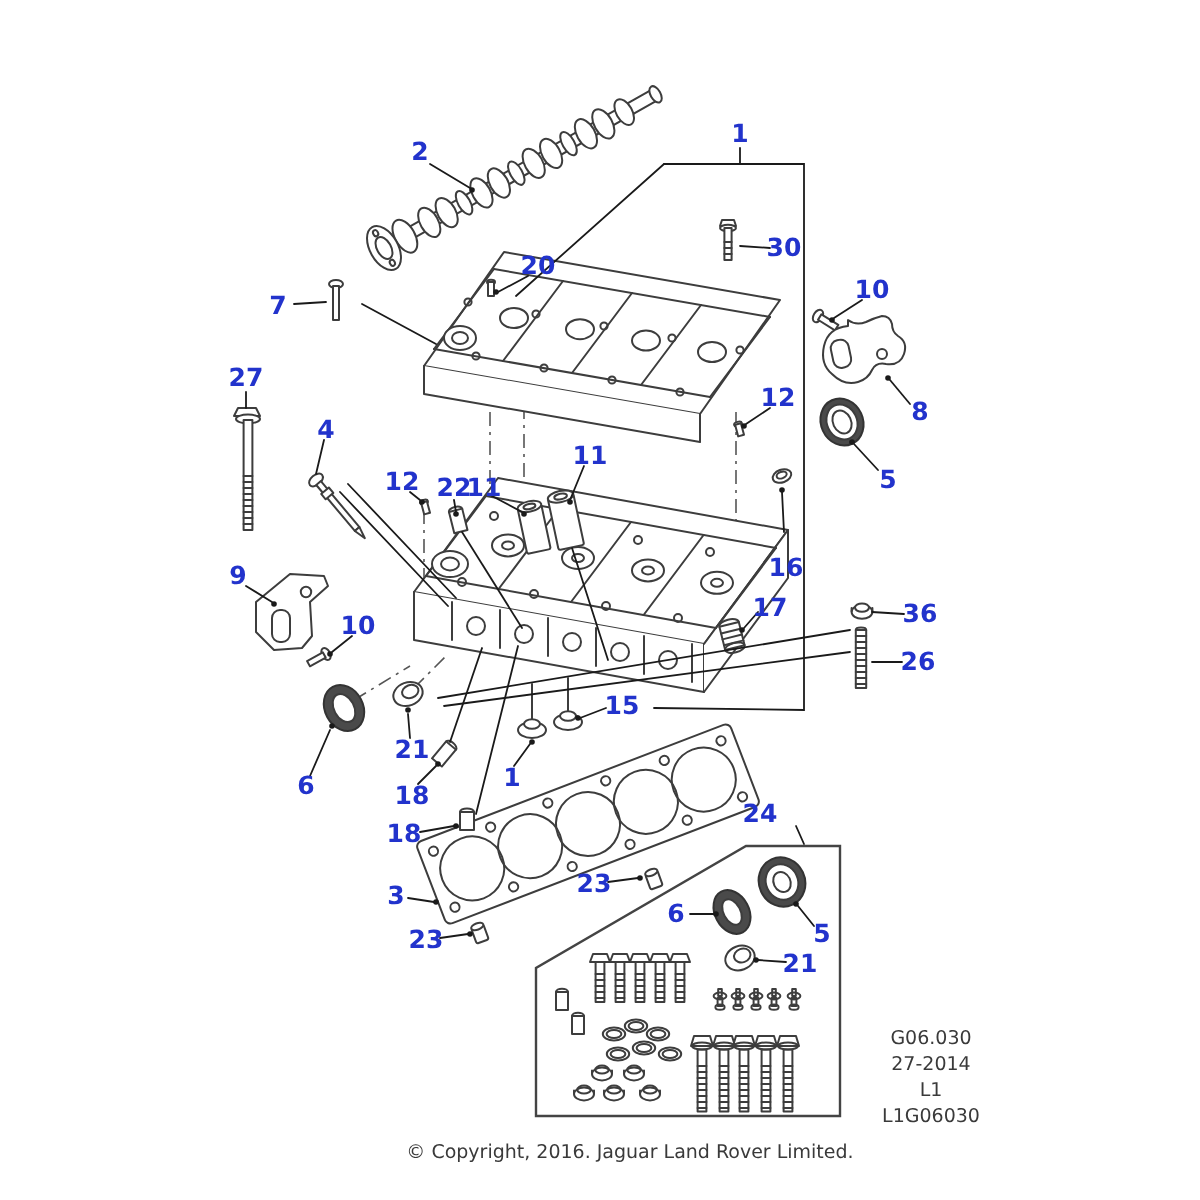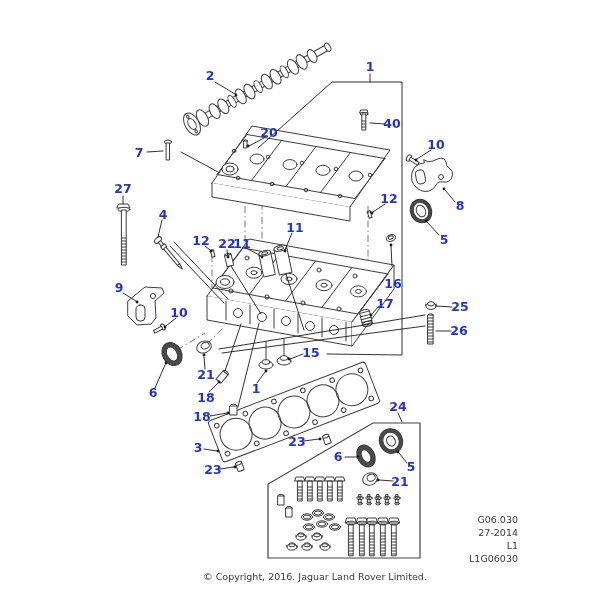--- a/index.html
+++ b/index.html
@@ -1,21 +1,21 @@
 <!DOCTYPE html>
 <html><head>
 <meta charset="utf-8">
 <style>
   html,body{margin:0;padding:0;background:#ffffff;}
   body{width:600px;height:600px;font-family:"DejaVu Sans","Liberation Sans",sans-serif;}
   .stage{position:relative;width:600px;height:600px;background:#ffffff;overflow:hidden;}
   .stage svg{position:absolute;left:0;top:0;}
   .callout{position:absolute;transform:translate(-50%,-50%);color:#2233cc;font-weight:bold;
            font-size:12.5px;line-height:1;white-space:nowrap;z-index:5;}
-  .ref-block{position:absolute;left:413px;top:513px;width:105px;text-align:right;
+  .ref-block{position:absolute;left:413px;top:513px;width:105px;text-align:center;
              font-size:9.5px;color:#3a3a3a;line-height:13px;z-index:5;}
   .copyright{position:absolute;left:150px;top:571px;width:330px;text-align:center;
              font-size:9.5px;color:#3a3a3a;z-index:5;}
   
   .pt{fill:#ffffff;stroke:#3d3d3d;stroke-width:1;stroke-linejoin:round;stroke-linecap:round;}
   .ln{fill:none;stroke:#3d3d3d;stroke-width:1;stroke-linejoin:round;stroke-linecap:round;}
   .dk{fill:#4a4a4a;stroke:#333333;stroke-width:1;}
   .wh{fill:#ffffff;stroke:#3d3d3d;stroke-width:1;}
   .ld{fill:none;stroke:#1a1a1a;stroke-width:0.9;stroke-linecap:round;}
   .dot{fill:#1a1a1a;stroke:none;}
@@ -426,47 +426,47 @@
         <circle class="dot" cx="398" cy="452" r="1.4"></circle>
     <path class="ld" d="M393,481 L379,480"></path>
         <circle class="dot" cx="378" cy="480" r="1.4"></circle>
   </g>
 </svg>
 
 <span class="callout" style="left:370px;top:67px">1</span>
 <span class="callout" style="left:210px;top:76px">2</span>
 <span class="callout" style="left:139px;top:153px">7</span>
 <span class="callout" style="left:269px;top:133px">20</span>
-<span class="callout" style="left:392px;top:124px">40</span>
+<span class="callout" style="left:392px;top:124px">30</span>
 <span class="callout" style="left:436px;top:145px">10</span>
 <span class="callout" style="left:460px;top:206px">8</span>
 <span class="callout" style="left:444px;top:240px">5</span>
 <span class="callout" style="left:389px;top:199px">12</span>
 <span class="callout" style="left:393px;top:284px">16</span>
 <span class="callout" style="left:123px;top:189px">27</span>
 <span class="callout" style="left:163px;top:215px">4</span>
 <span class="callout" style="left:201px;top:241px">12</span>
 <span class="callout" style="left:227px;top:244px">22</span>
 <span class="callout" style="left:242px;top:244px">11</span>
 <span class="callout" style="left:295px;top:228px">11</span>
 <span class="callout" style="left:119px;top:288px">9</span>
 <span class="callout" style="left:179px;top:313px">10</span>
 <span class="callout" style="left:385px;top:304px">17</span>
-<span class="callout" style="left:460px;top:307px">25</span>
+<span class="callout" style="left:460px;top:307px">36</span>
 <span class="callout" style="left:459px;top:331px">26</span>
 <span class="callout" style="left:153px;top:393px">6</span>
 <span class="callout" style="left:206px;top:375px">21</span>
 <span class="callout" style="left:206px;top:398px">18</span>
 <span class="callout" style="left:202px;top:417px">18</span>
 <span class="callout" style="left:311px;top:353px">15</span>
 <span class="callout" style="left:256px;top:389px">1</span>
 <span class="callout" style="left:198px;top:448px">3</span>
 <span class="callout" style="left:297px;top:442px">23</span>
 <span class="callout" style="left:213px;top:470px">23</span>
-<span class="callout" style="left:398px;top:407px">24</span>
+<span class="callout" style="left:380px;top:407px">24</span>
 <span class="callout" style="left:338px;top:457px">6</span>
 <span class="callout" style="left:411px;top:467px">5</span>
 <span class="callout" style="left:400px;top:482px">21</span>
 
 <div class="ref-block">
   <div>G06.030</div>
   <div>27-2014</div>
   <div>L1</div>
   <div>L1G06030</div>
 </div>

